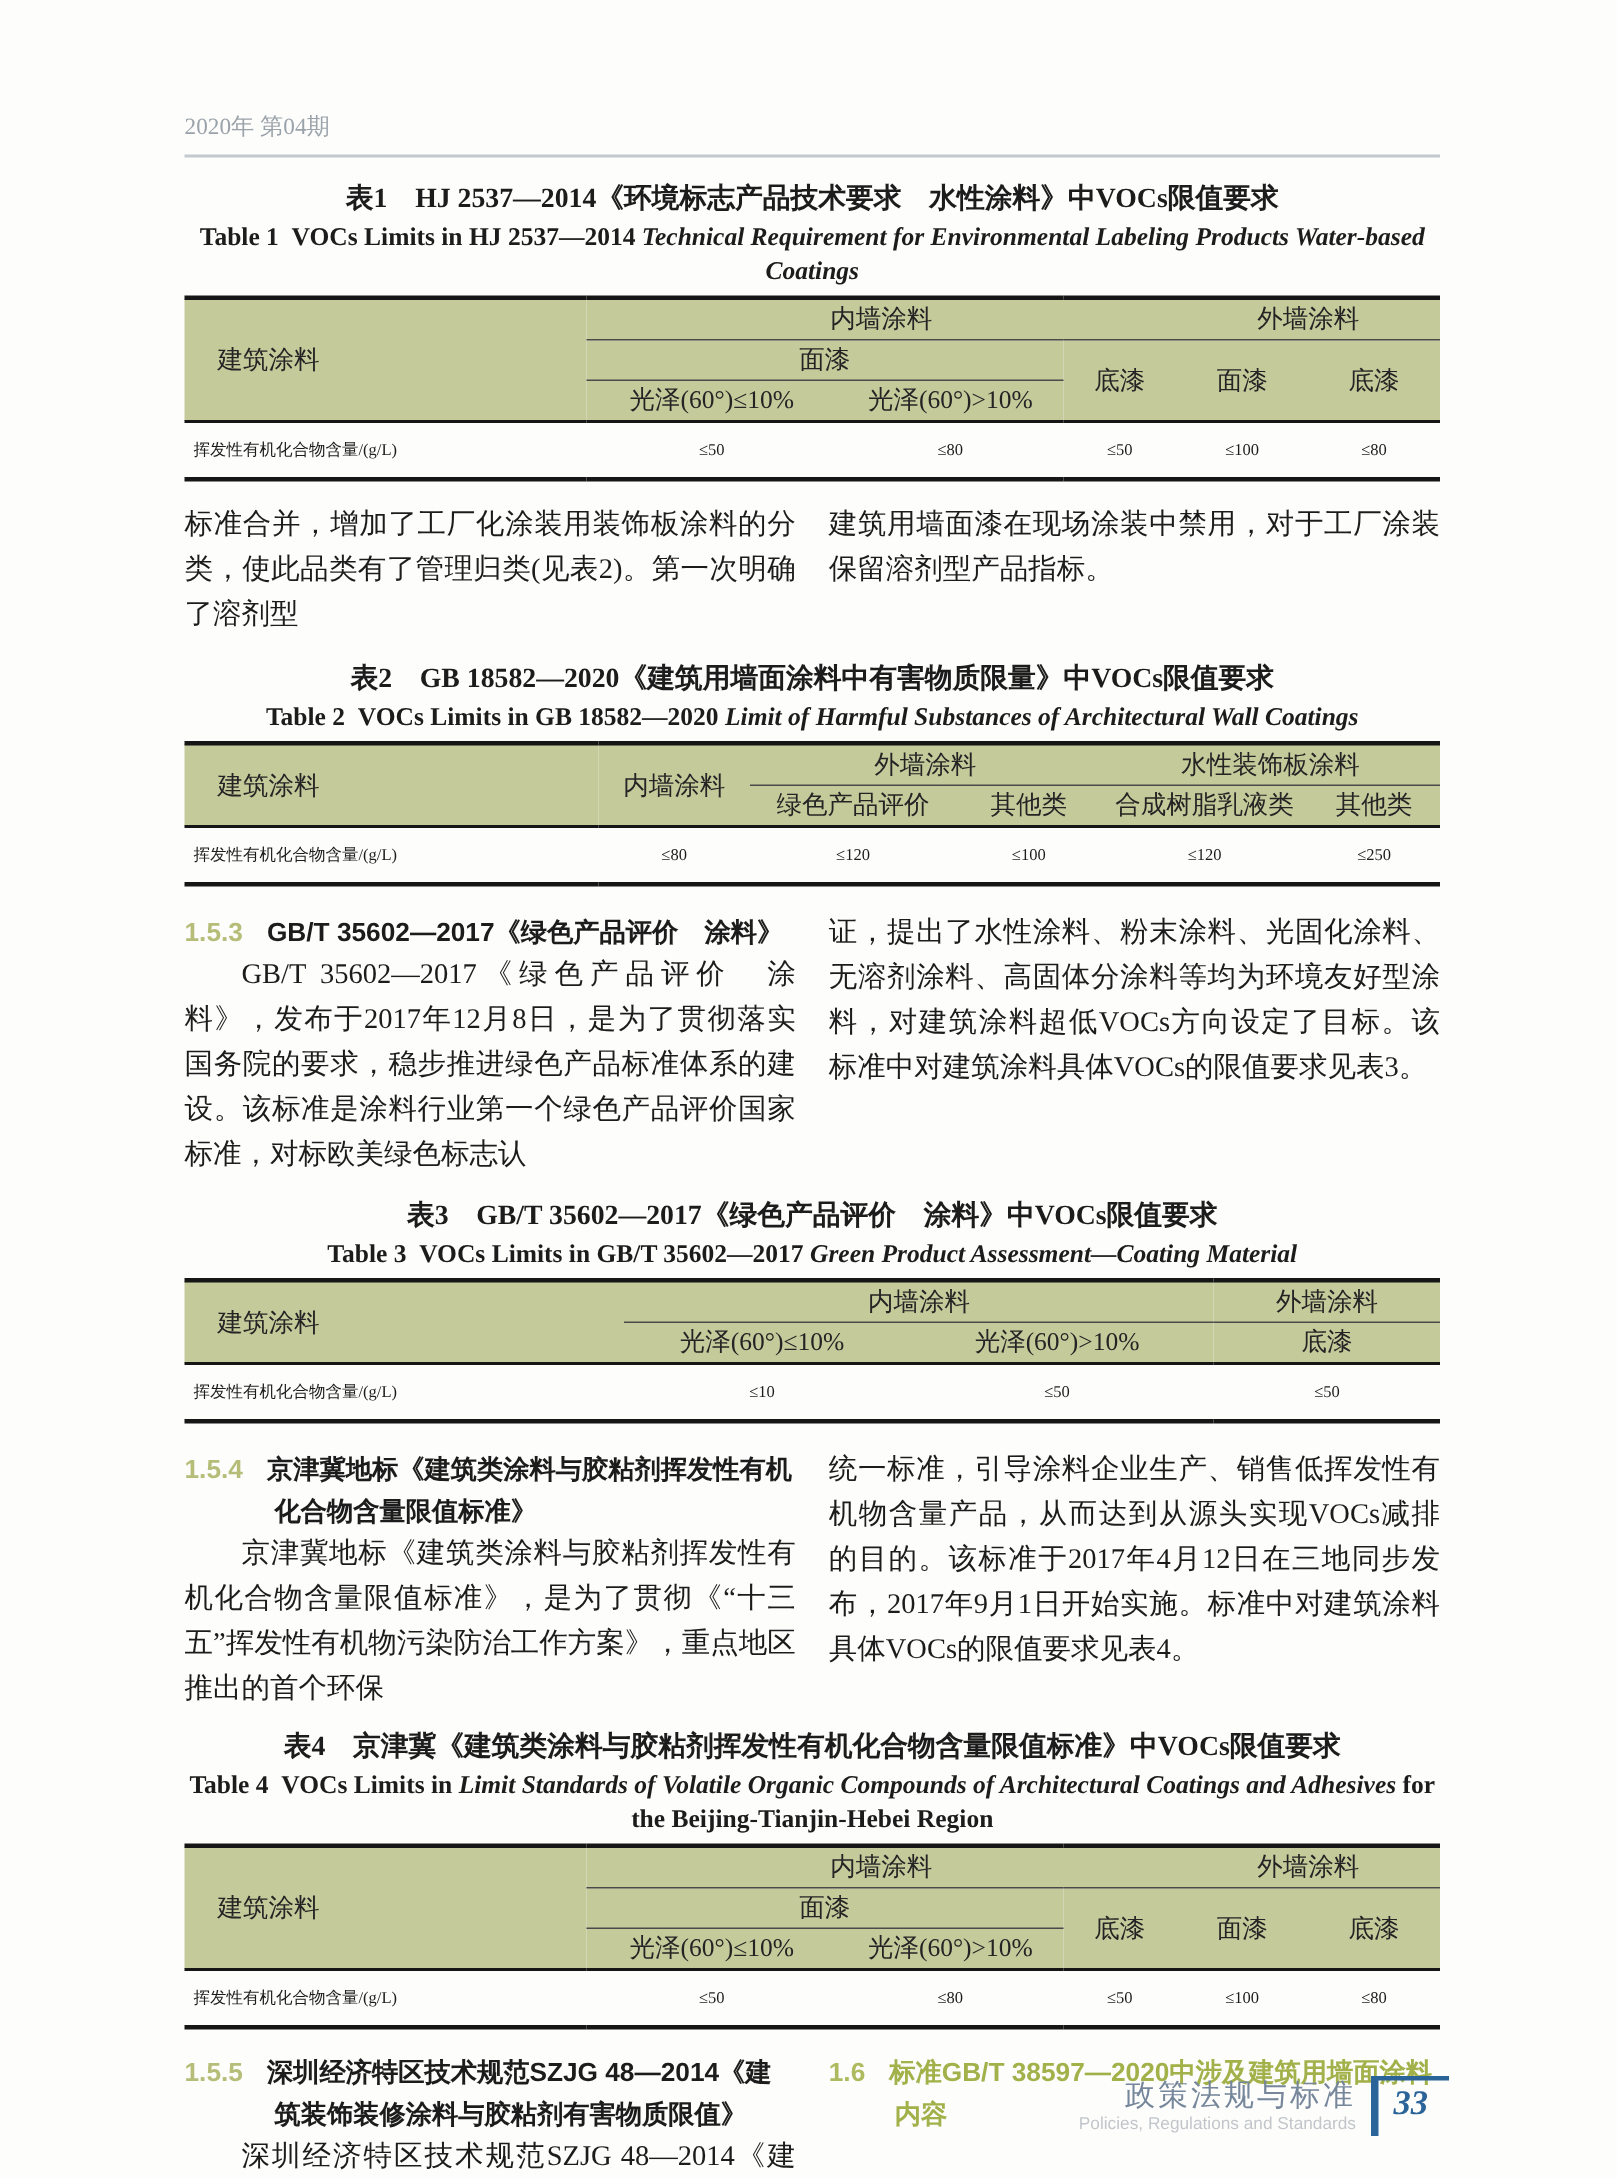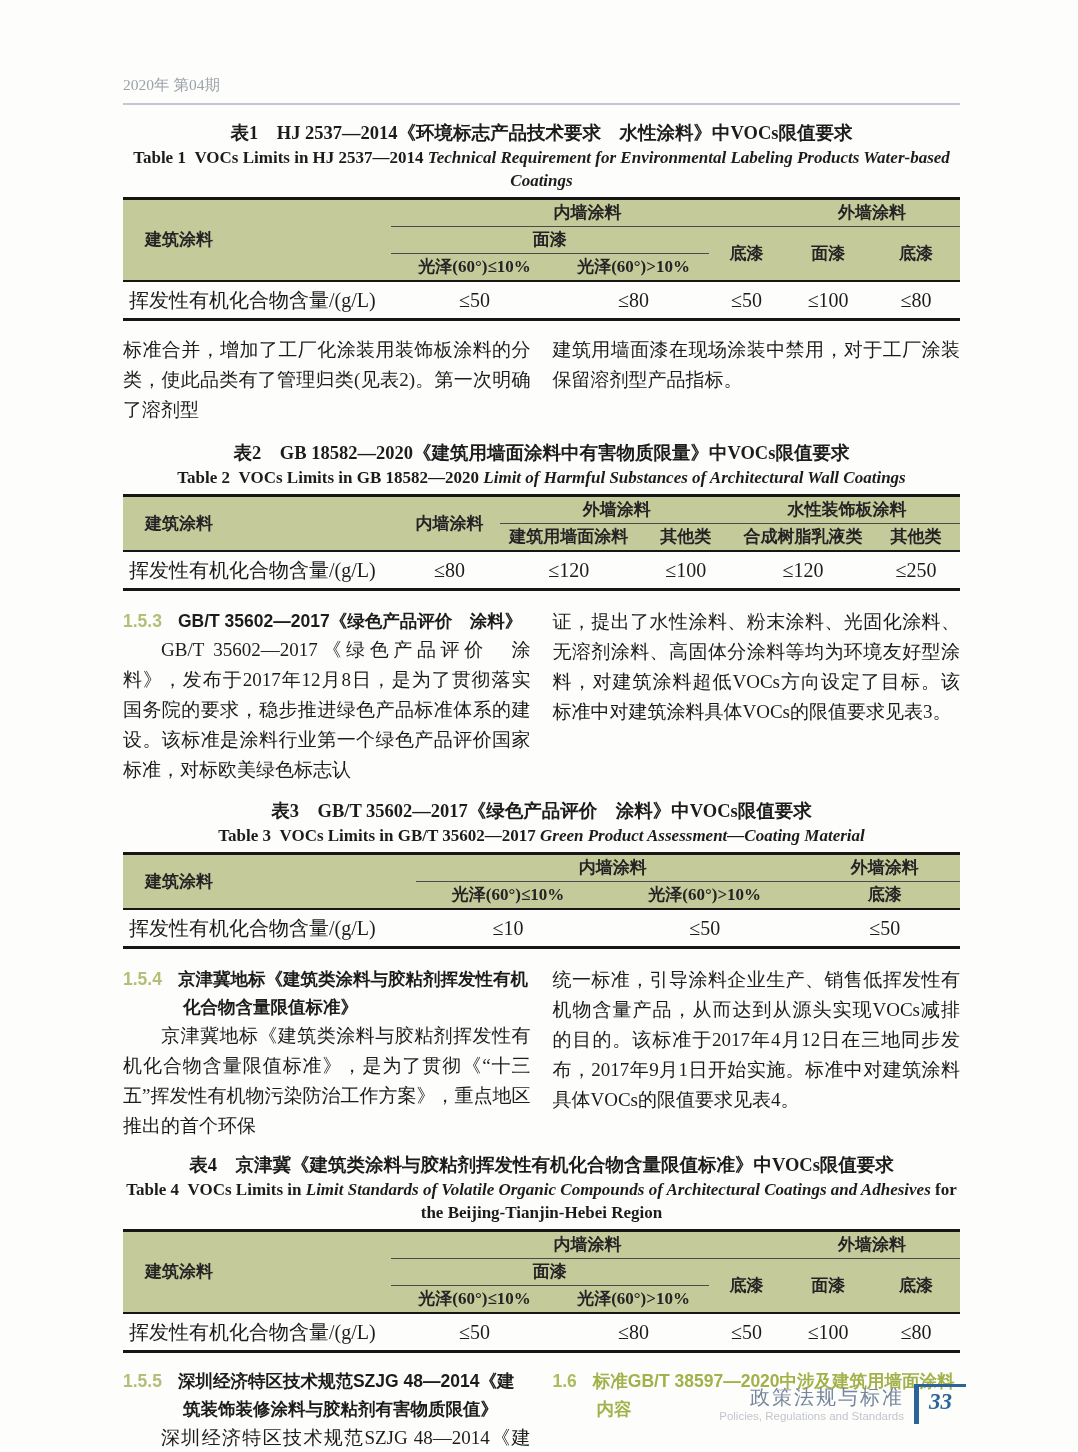--- a/index.html
+++ b/index.html
@@ -32,28 +32,28 @@
     margin-bottom:5px;font-family:"Liberation Serif","DejaVu Serif",serif;
   }
   .tbl-title-en i{font-weight:bold;}
   .mt18{margin-top:16px;} .mt16{margin-top:16px;} .mt14{margin-top:14px;} .mt12{margin-top:12px;}
   
   table.vtable{
     width:100%;border-collapse:collapse;table-layout:fixed;
     border-top:3px solid #161616;border-bottom:3px solid #161616;
   }
   .vtable thead th{
-    background:#c5ca9b;font-weight:bold;font-size:17px;line-height:20px;
+    background:#c5ca9b;font-weight:normal;font-size:17px;line-height:20px;
     padding:3px 2px;text-align:center;vertical-align:middle;color:#242424;
   }
   .vtable thead th.rowhead{text-align:left;padding-left:22px;}
   .vtable thead th.grule{border-bottom:1px solid #4a4a4a;}
   .vtable tbody td{
     border-top:2px solid #161616;background:#fdfdfc;
-    font-size:20px;line-height:22px;padding:7px 2px;text-align:center;
+    font-size:11px;line-height:22px;padding:7px 2px;text-align:center;
   }
   .vtable tbody td.rowlabel{text-align:left;padding-left:6px;}
   
   .cols{display:flex;gap:22px;}
   .col{flex:1;min-width:0;text-align:justify;font-size:19px;line-height:30px;}
   .para{text-align:justify;}
   .ind{text-indent:2em;}
   .sec-head{
     font-family:"Liberation Sans","DejaVu Sans",sans-serif;
     font-weight:bold;font-size:17.5px;line-height:28px;text-align:left;text-justify:none;
@@ -151,21 +151,21 @@
         <col style="width:10.5%">
       </colgroup>
     <thead>
       <tr>
         <th class="rowhead" rowspan="2">建筑涂料</th>
         <th rowspan="2">内墙涂料</th>
         <th class="grule" colspan="2">外墙涂料</th>
         <th class="grule" colspan="2">水性装饰板涂料</th>
       </tr>
       <tr>
-        <th>建筑用墙面涂料</th>
+        <th>绿色产品评价</th>
         <th>其他类</th>
         <th>合成树脂乳液类</th>
         <th>其他类</th>
       </tr>
     </thead>
     <tbody>
       <tr>
         <td class="rowlabel">挥发性有机化合物含量/(g/L)</td>
         <td>≤80</td>
         <td>≤120</td>

